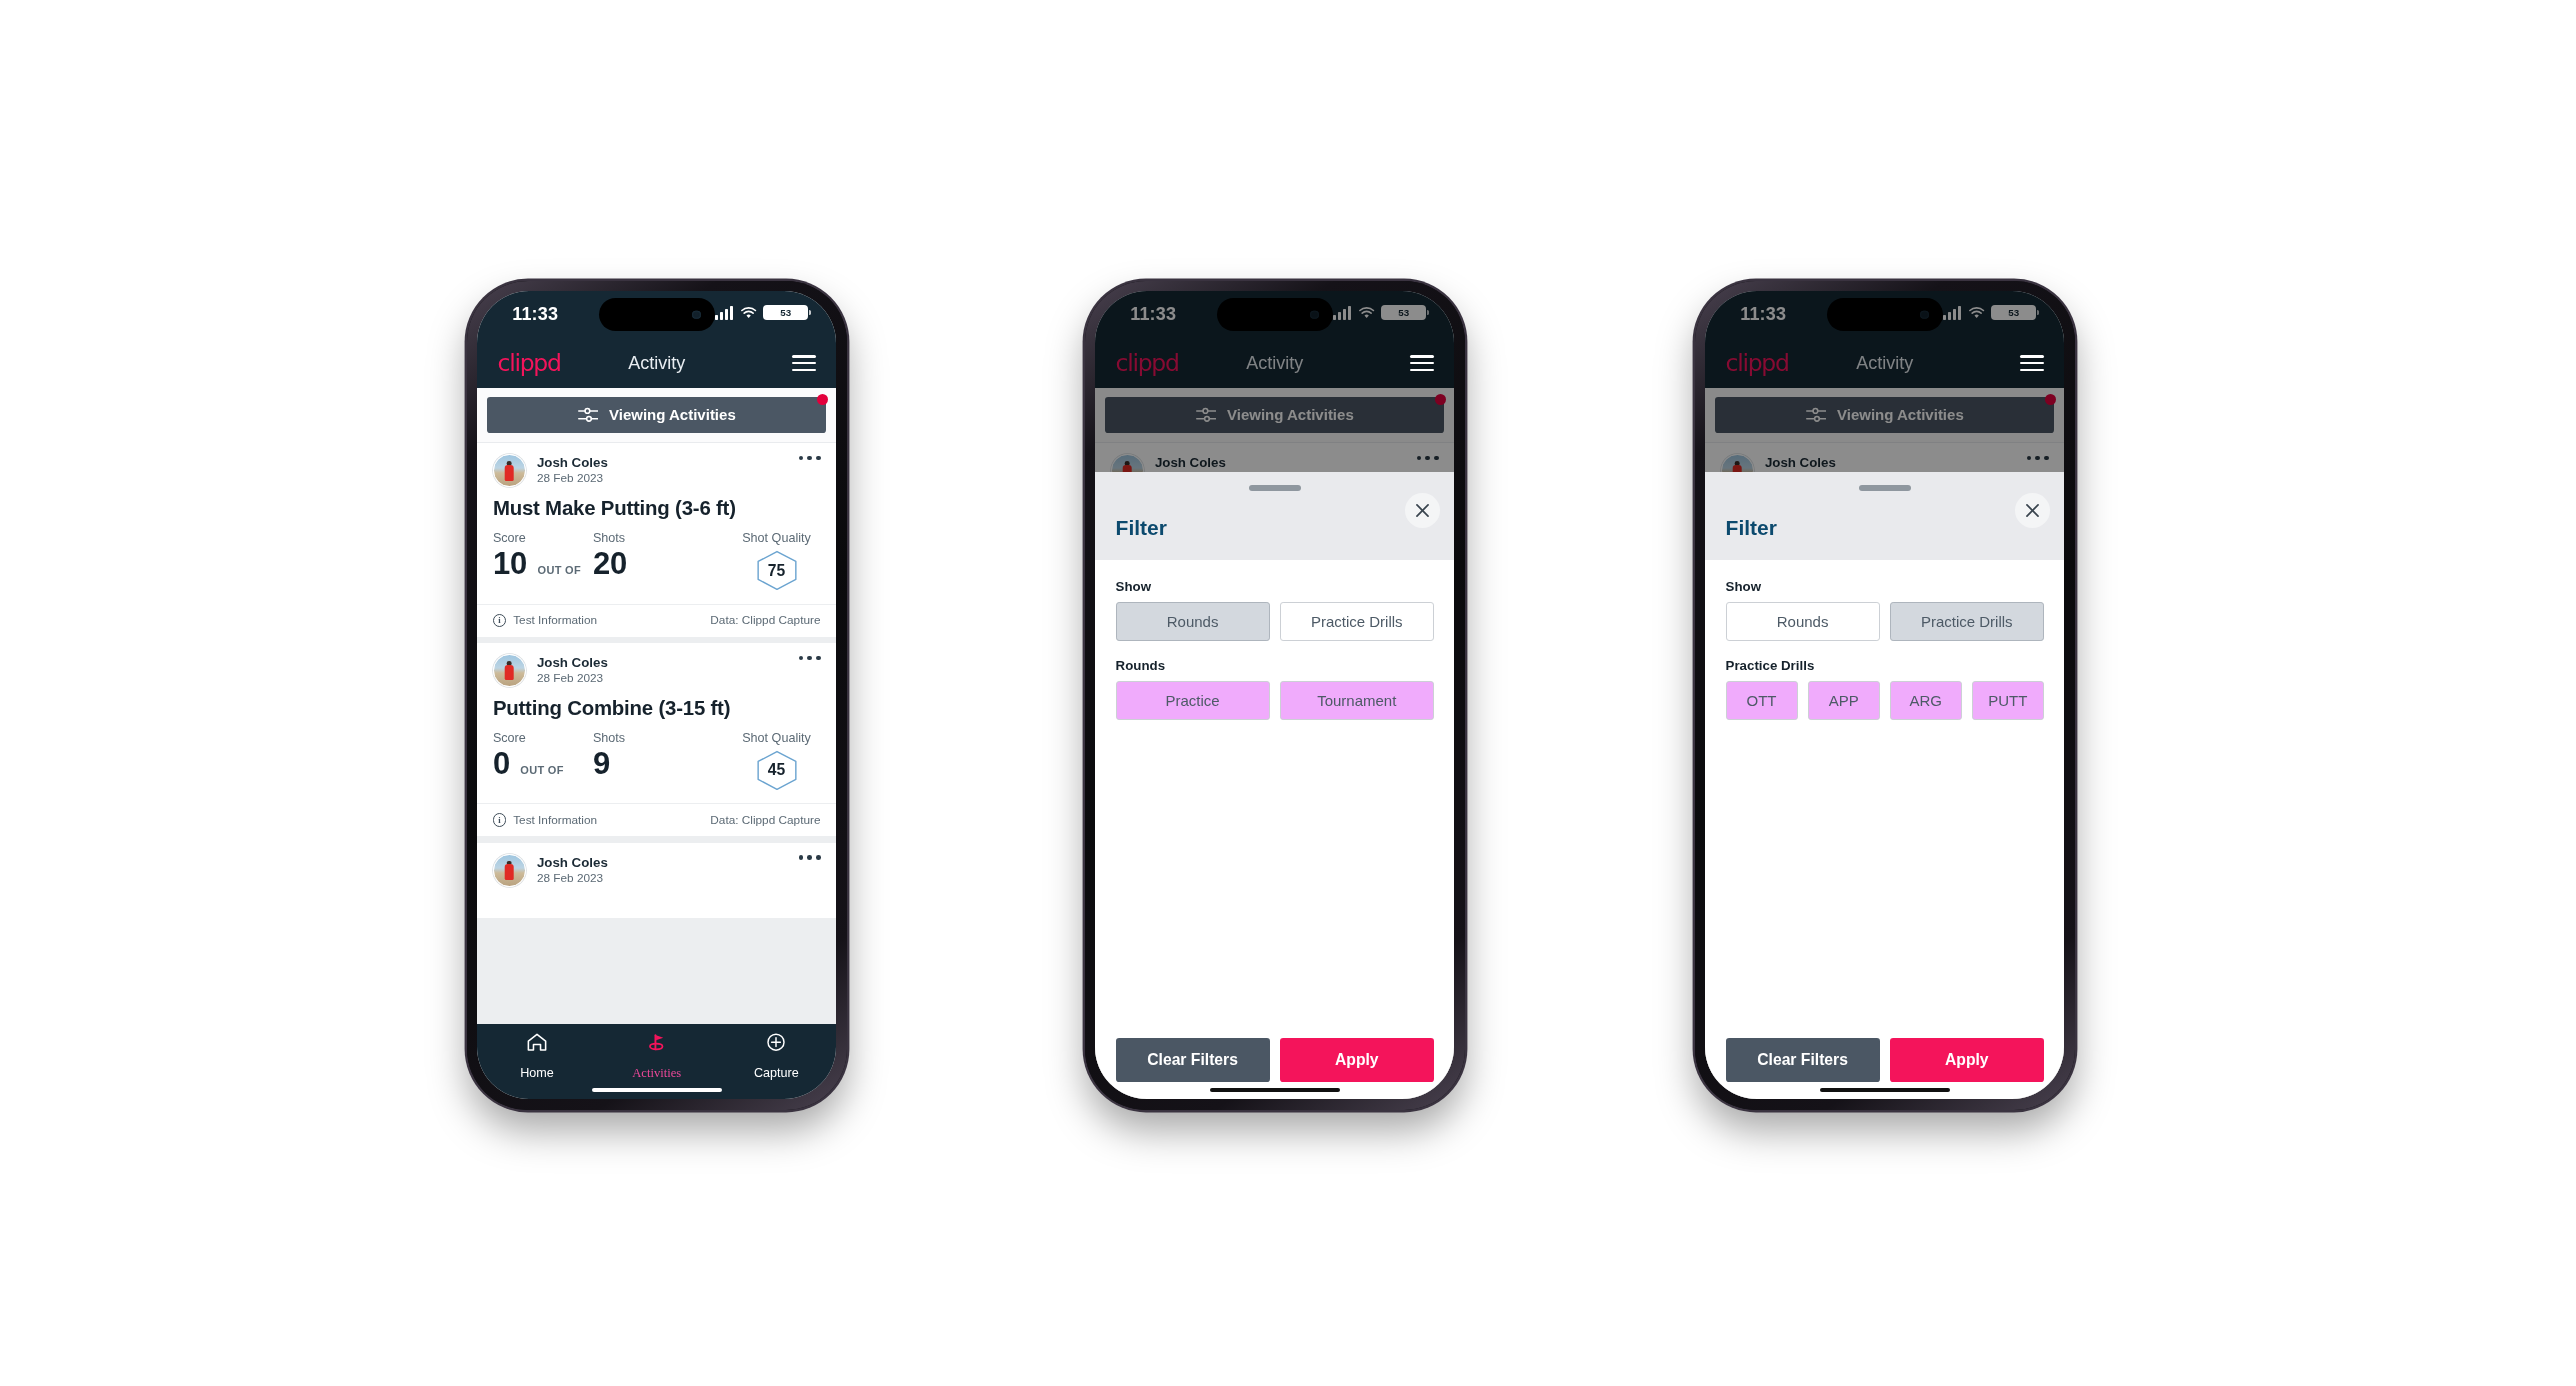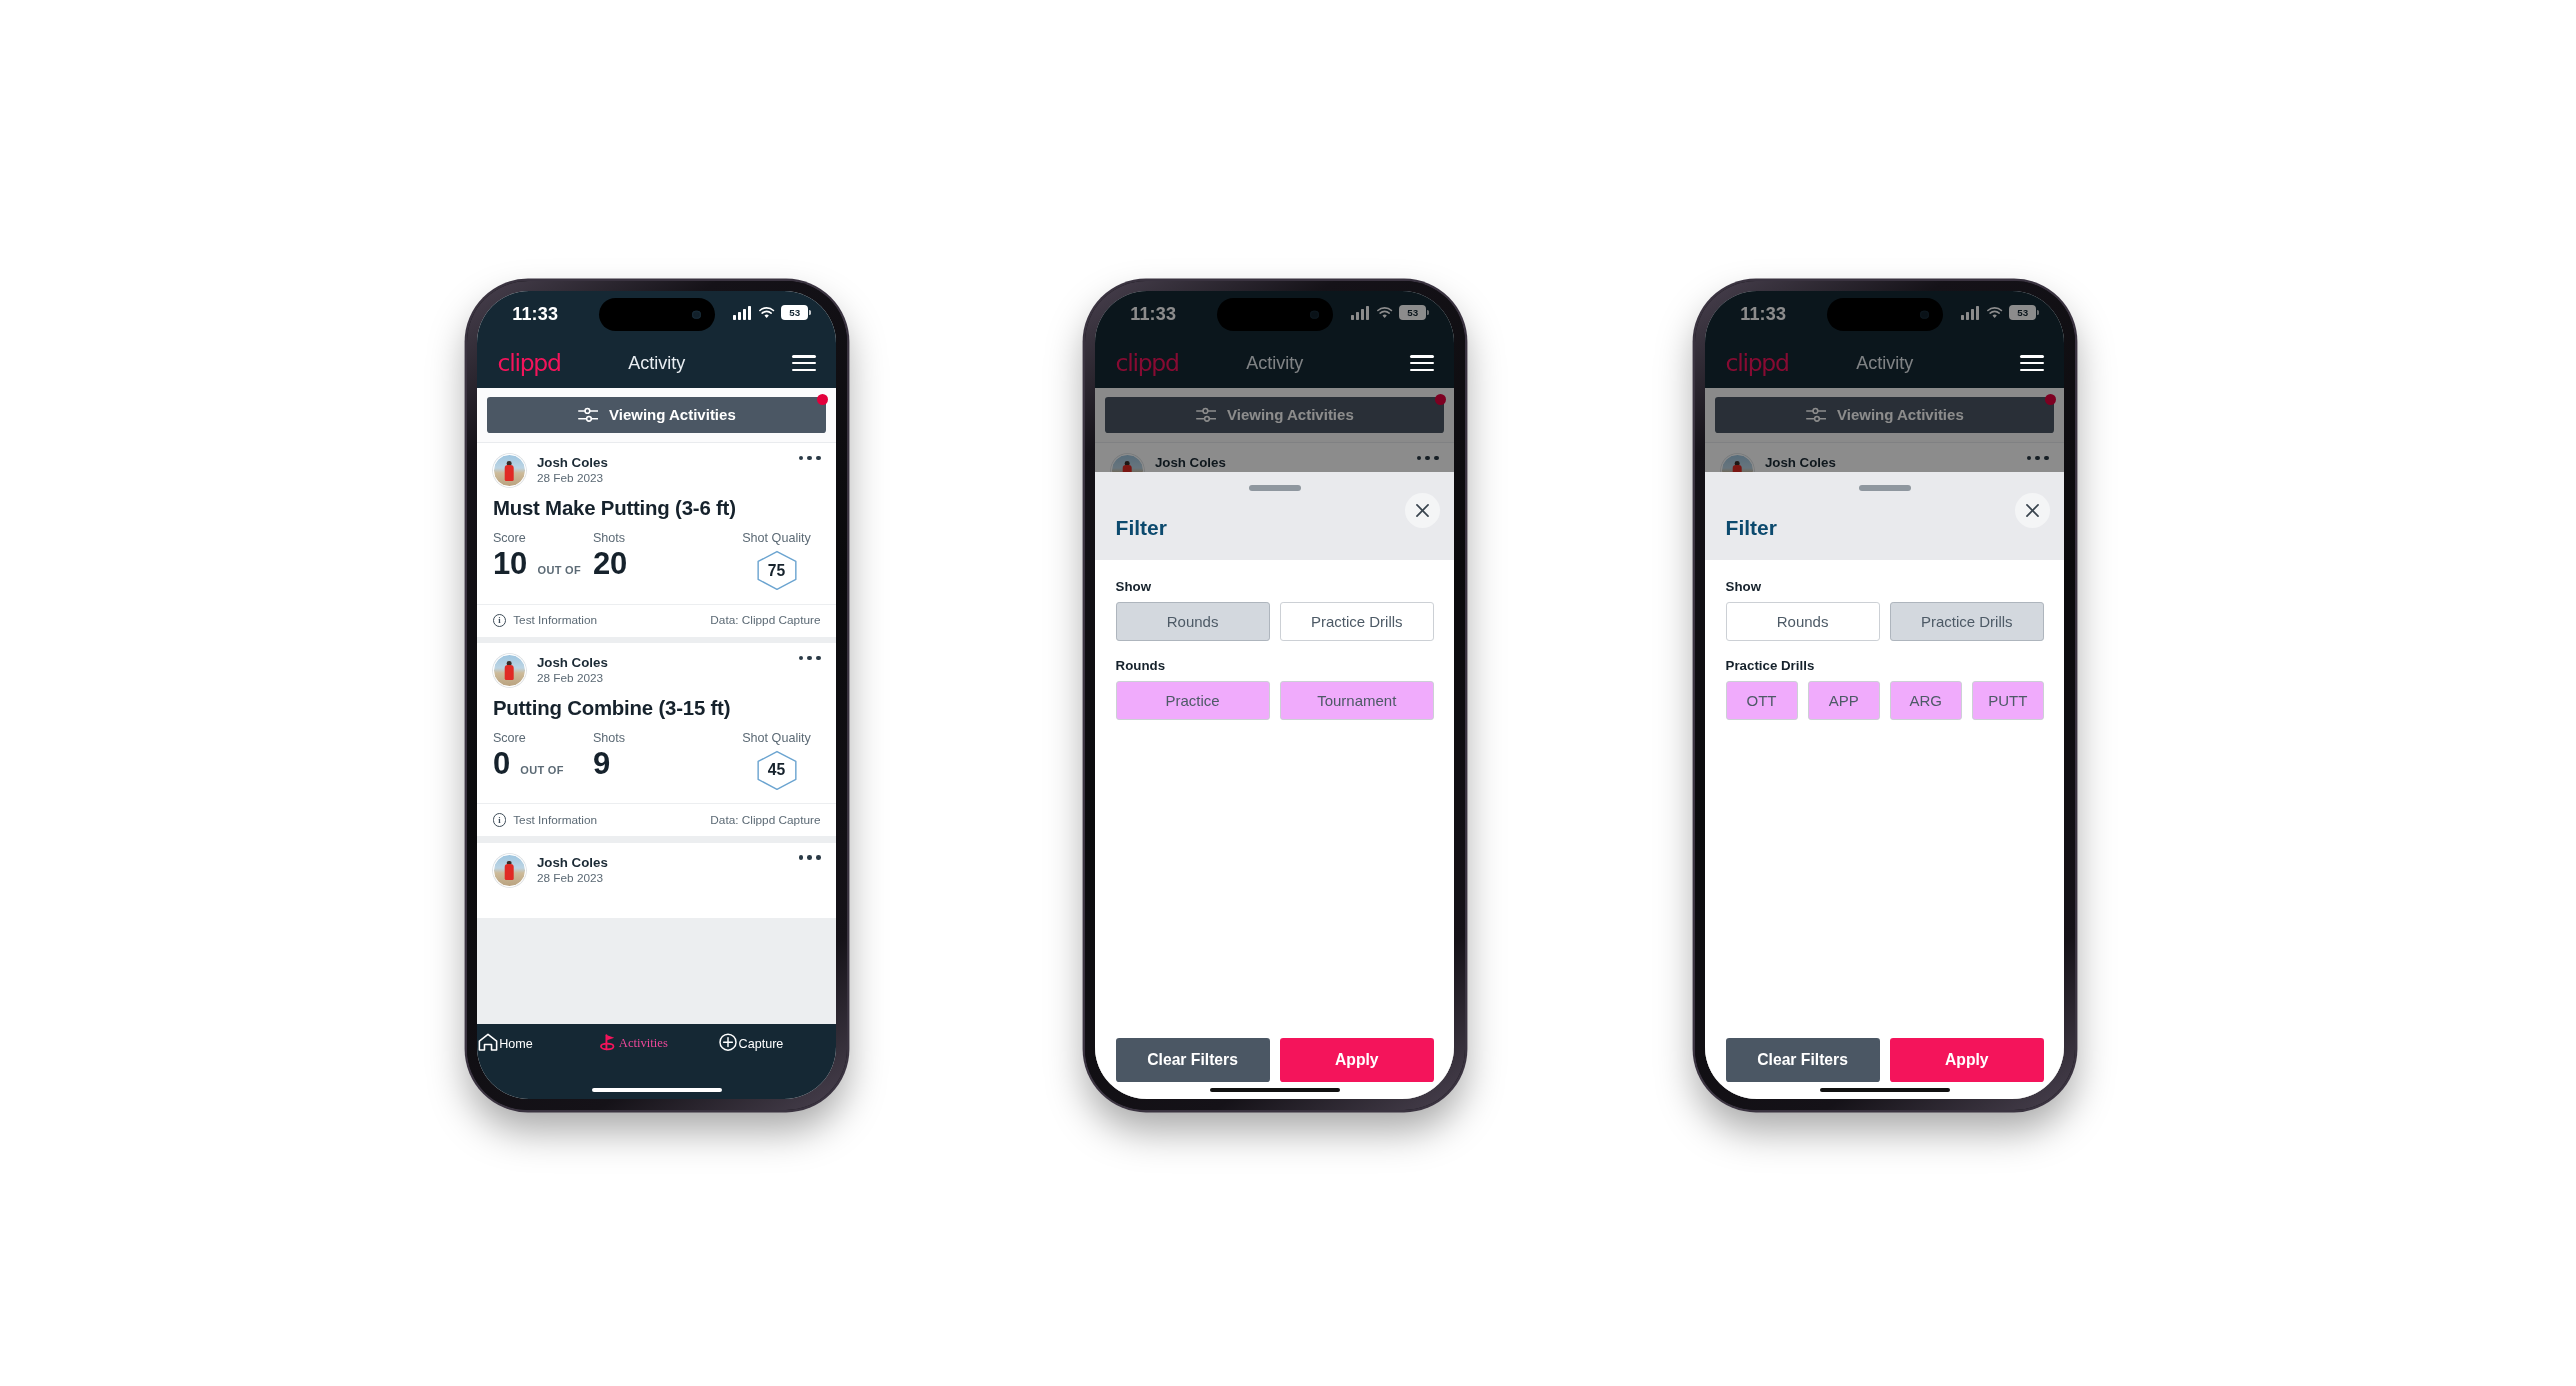--- a/index.html
+++ b/index.html
@@ -56,21 +56,21 @@
     display:flex; align-items:center; gap:6.3px;
   }
   .ic-signal{ display:flex; align-items:flex-end; gap:2px; height:14px; }
   .ic-signal i{ width:3.1px; background:#fff; border-radius:0.8px; display:block; }
   .ic-signal i:nth-child(1){ height:4.7px; }
   .ic-signal i:nth-child(2){ height:7.8px; }
   .ic-signal i:nth-child(3){ height:11px; }
   .ic-signal i:nth-child(4){ height:14px; }
   .ic-wifi{ width:17.3px; height:14px; position:relative; }
   .ic-batt{
-    width:27px; height:15px; border-radius:3.9px; background:#fff;
+    width:45px; height:15px; border-radius:3.9px; background:#fff;
     color:#152834; font-size:9.8px; font-weight:bold;
     display:flex; align-items:center; justify-content:center;
     position:relative;
   }
   .ic-batt::after{
     content:""; position:absolute; right:-3.1px; top:4.7px;
     width:2.4px; height:5.5px; border-radius:0 1.6px 1.6px 0; background:rgba(255,255,255,.75);
   }
 
   
@@ -173,21 +173,21 @@
     display:flex; align-items:center; justify-content:center;
     font-size:8.6px; font-weight:bold; color:#3e4c58; font-family:"Liberation Serif", serif;
   }
 
   
   .bottomnav{
     flex:0 0 auto; height:75px; background:#152834;
     display:flex; align-items:flex-start; padding-top:7.8px; position:relative;
   }
   .nav-item{
-    flex:1 1 0; display:flex; flex-direction:row; align-items:center; gap:0;
+    flex:1 1 0; display:flex; flex-direction:column; align-items:center; gap:11px;
     color:#ffffff;
   }
   .nav-item .lbl{ font-size:12.6px; }
   .nav-item.active .lbl{ color:#ec4899;font-family:Liberation Serif, serif; }
   .home-bar{
     position:absolute; left:50%; transform:translateX(-50%); bottom:7px;
     width:130px; height:4.7px; border-radius:2.4px; background:#fff;
   }
 
   

